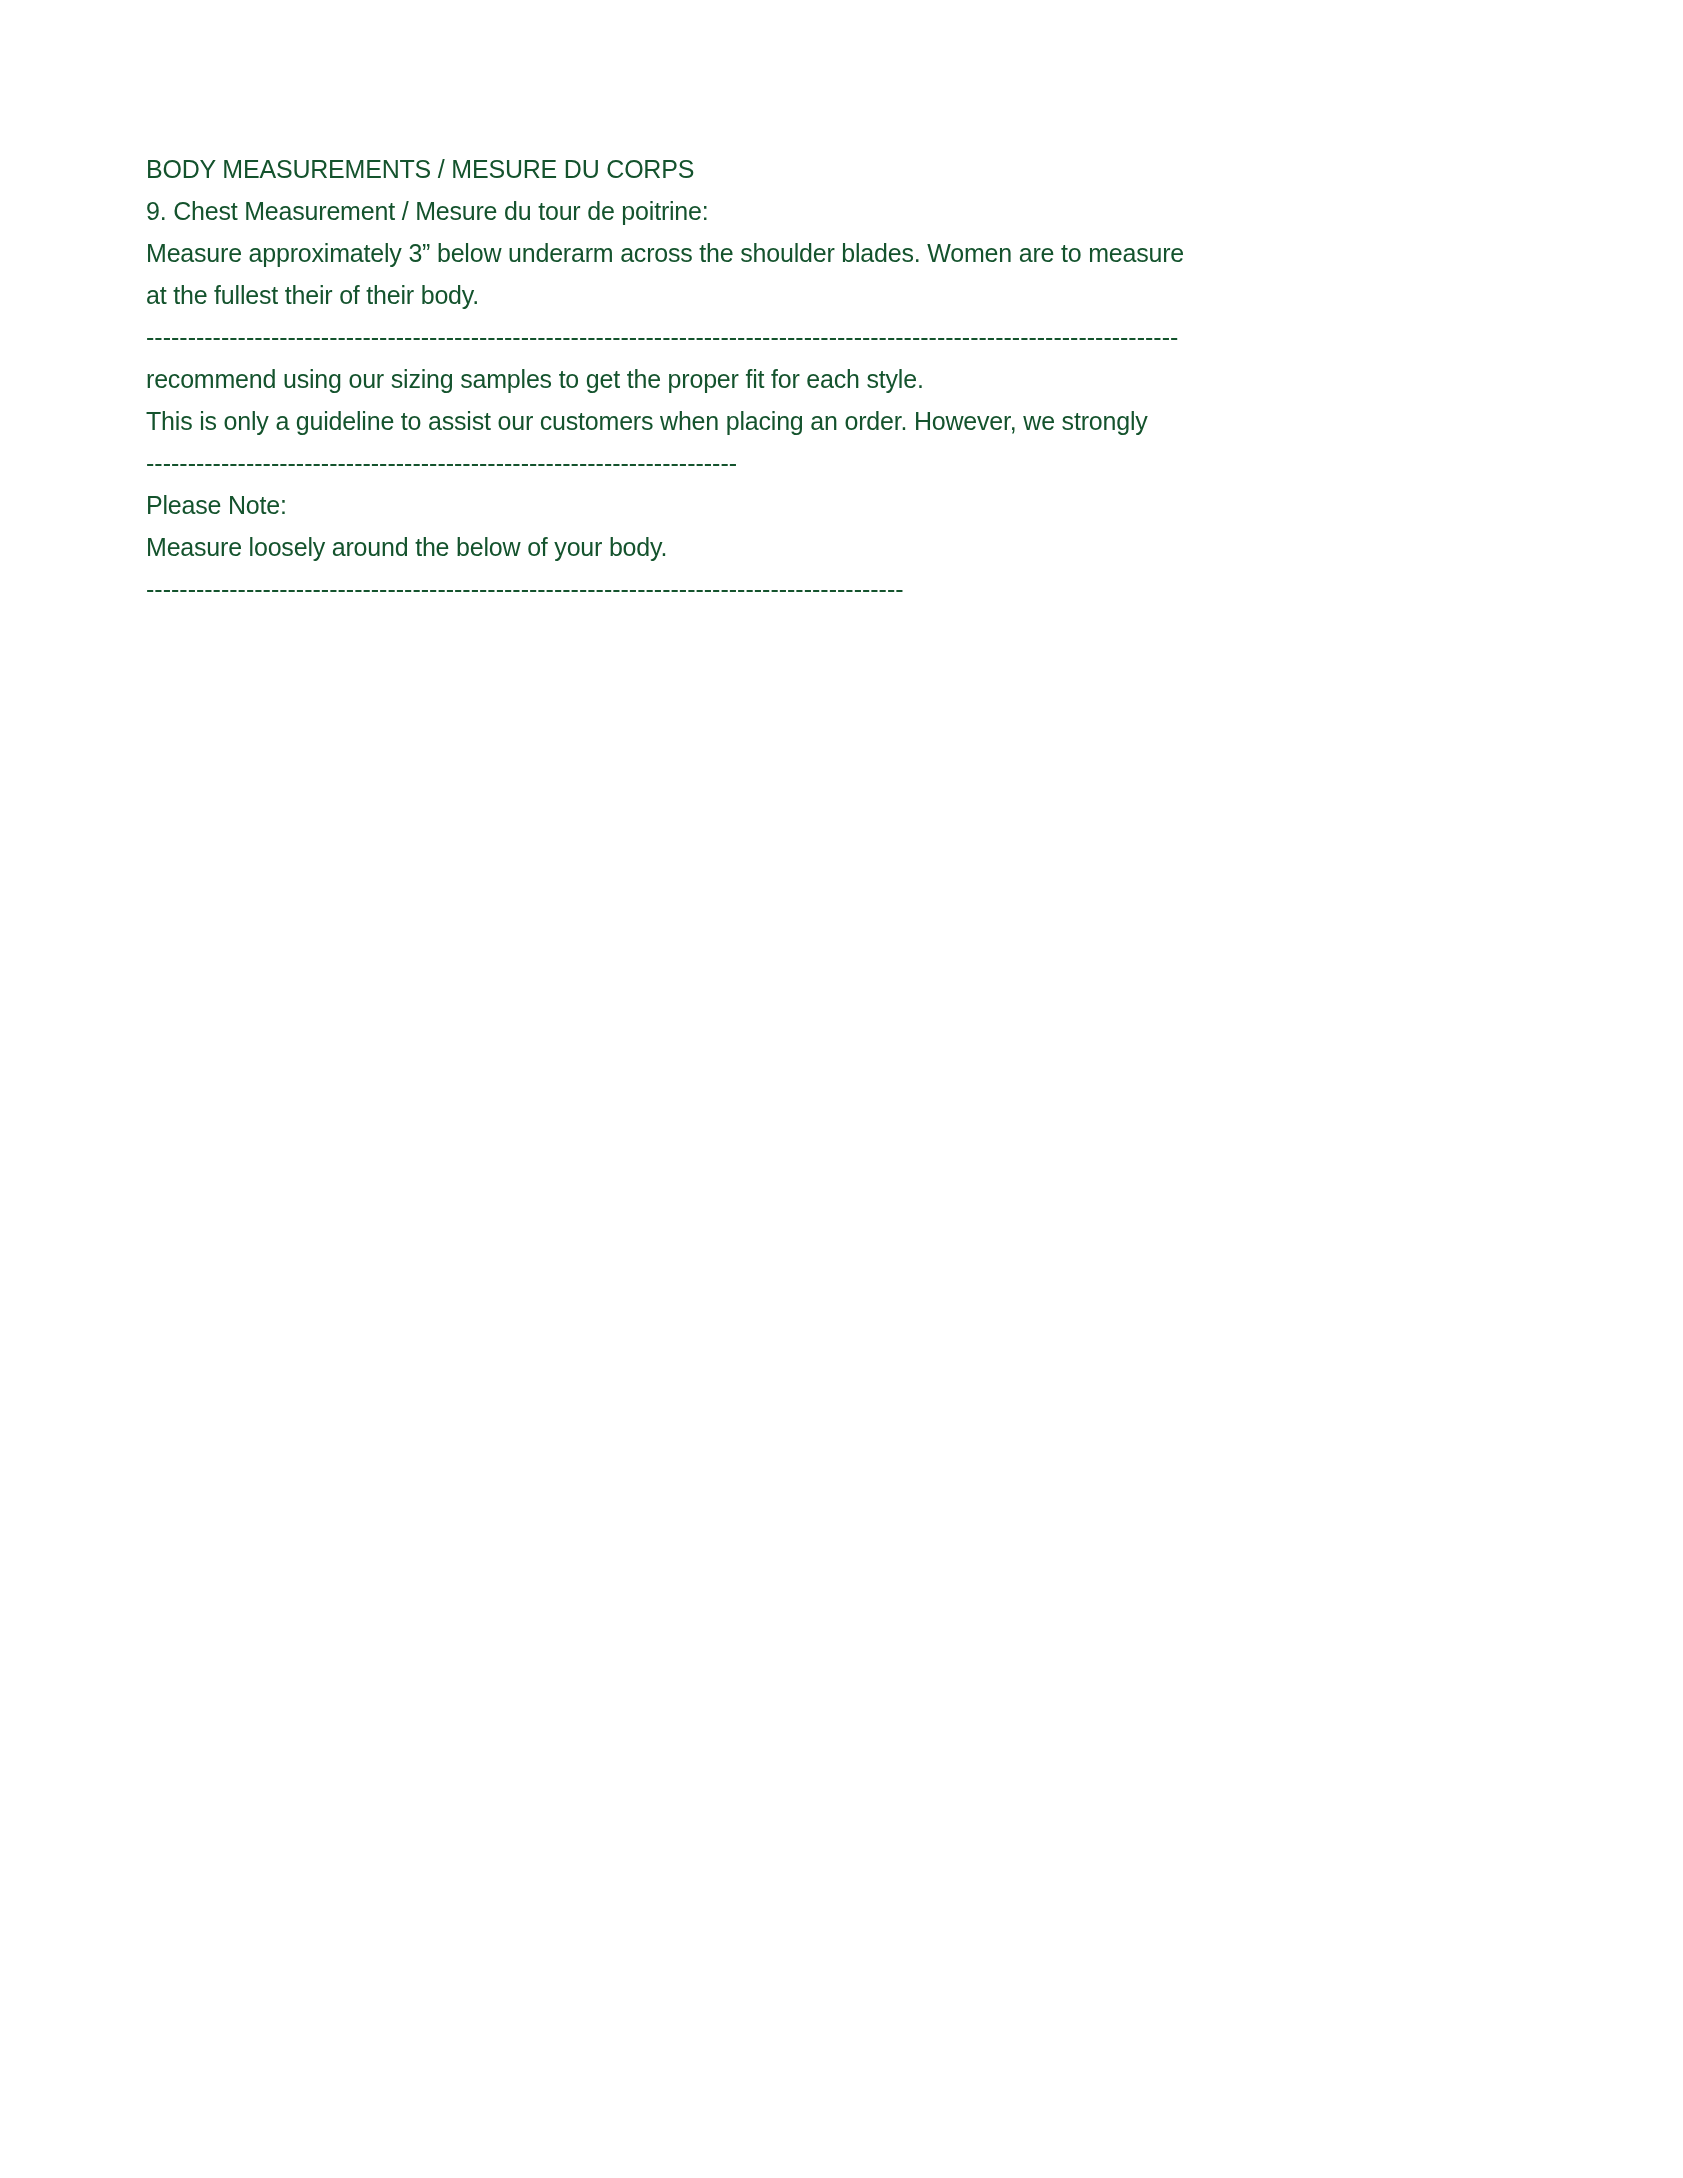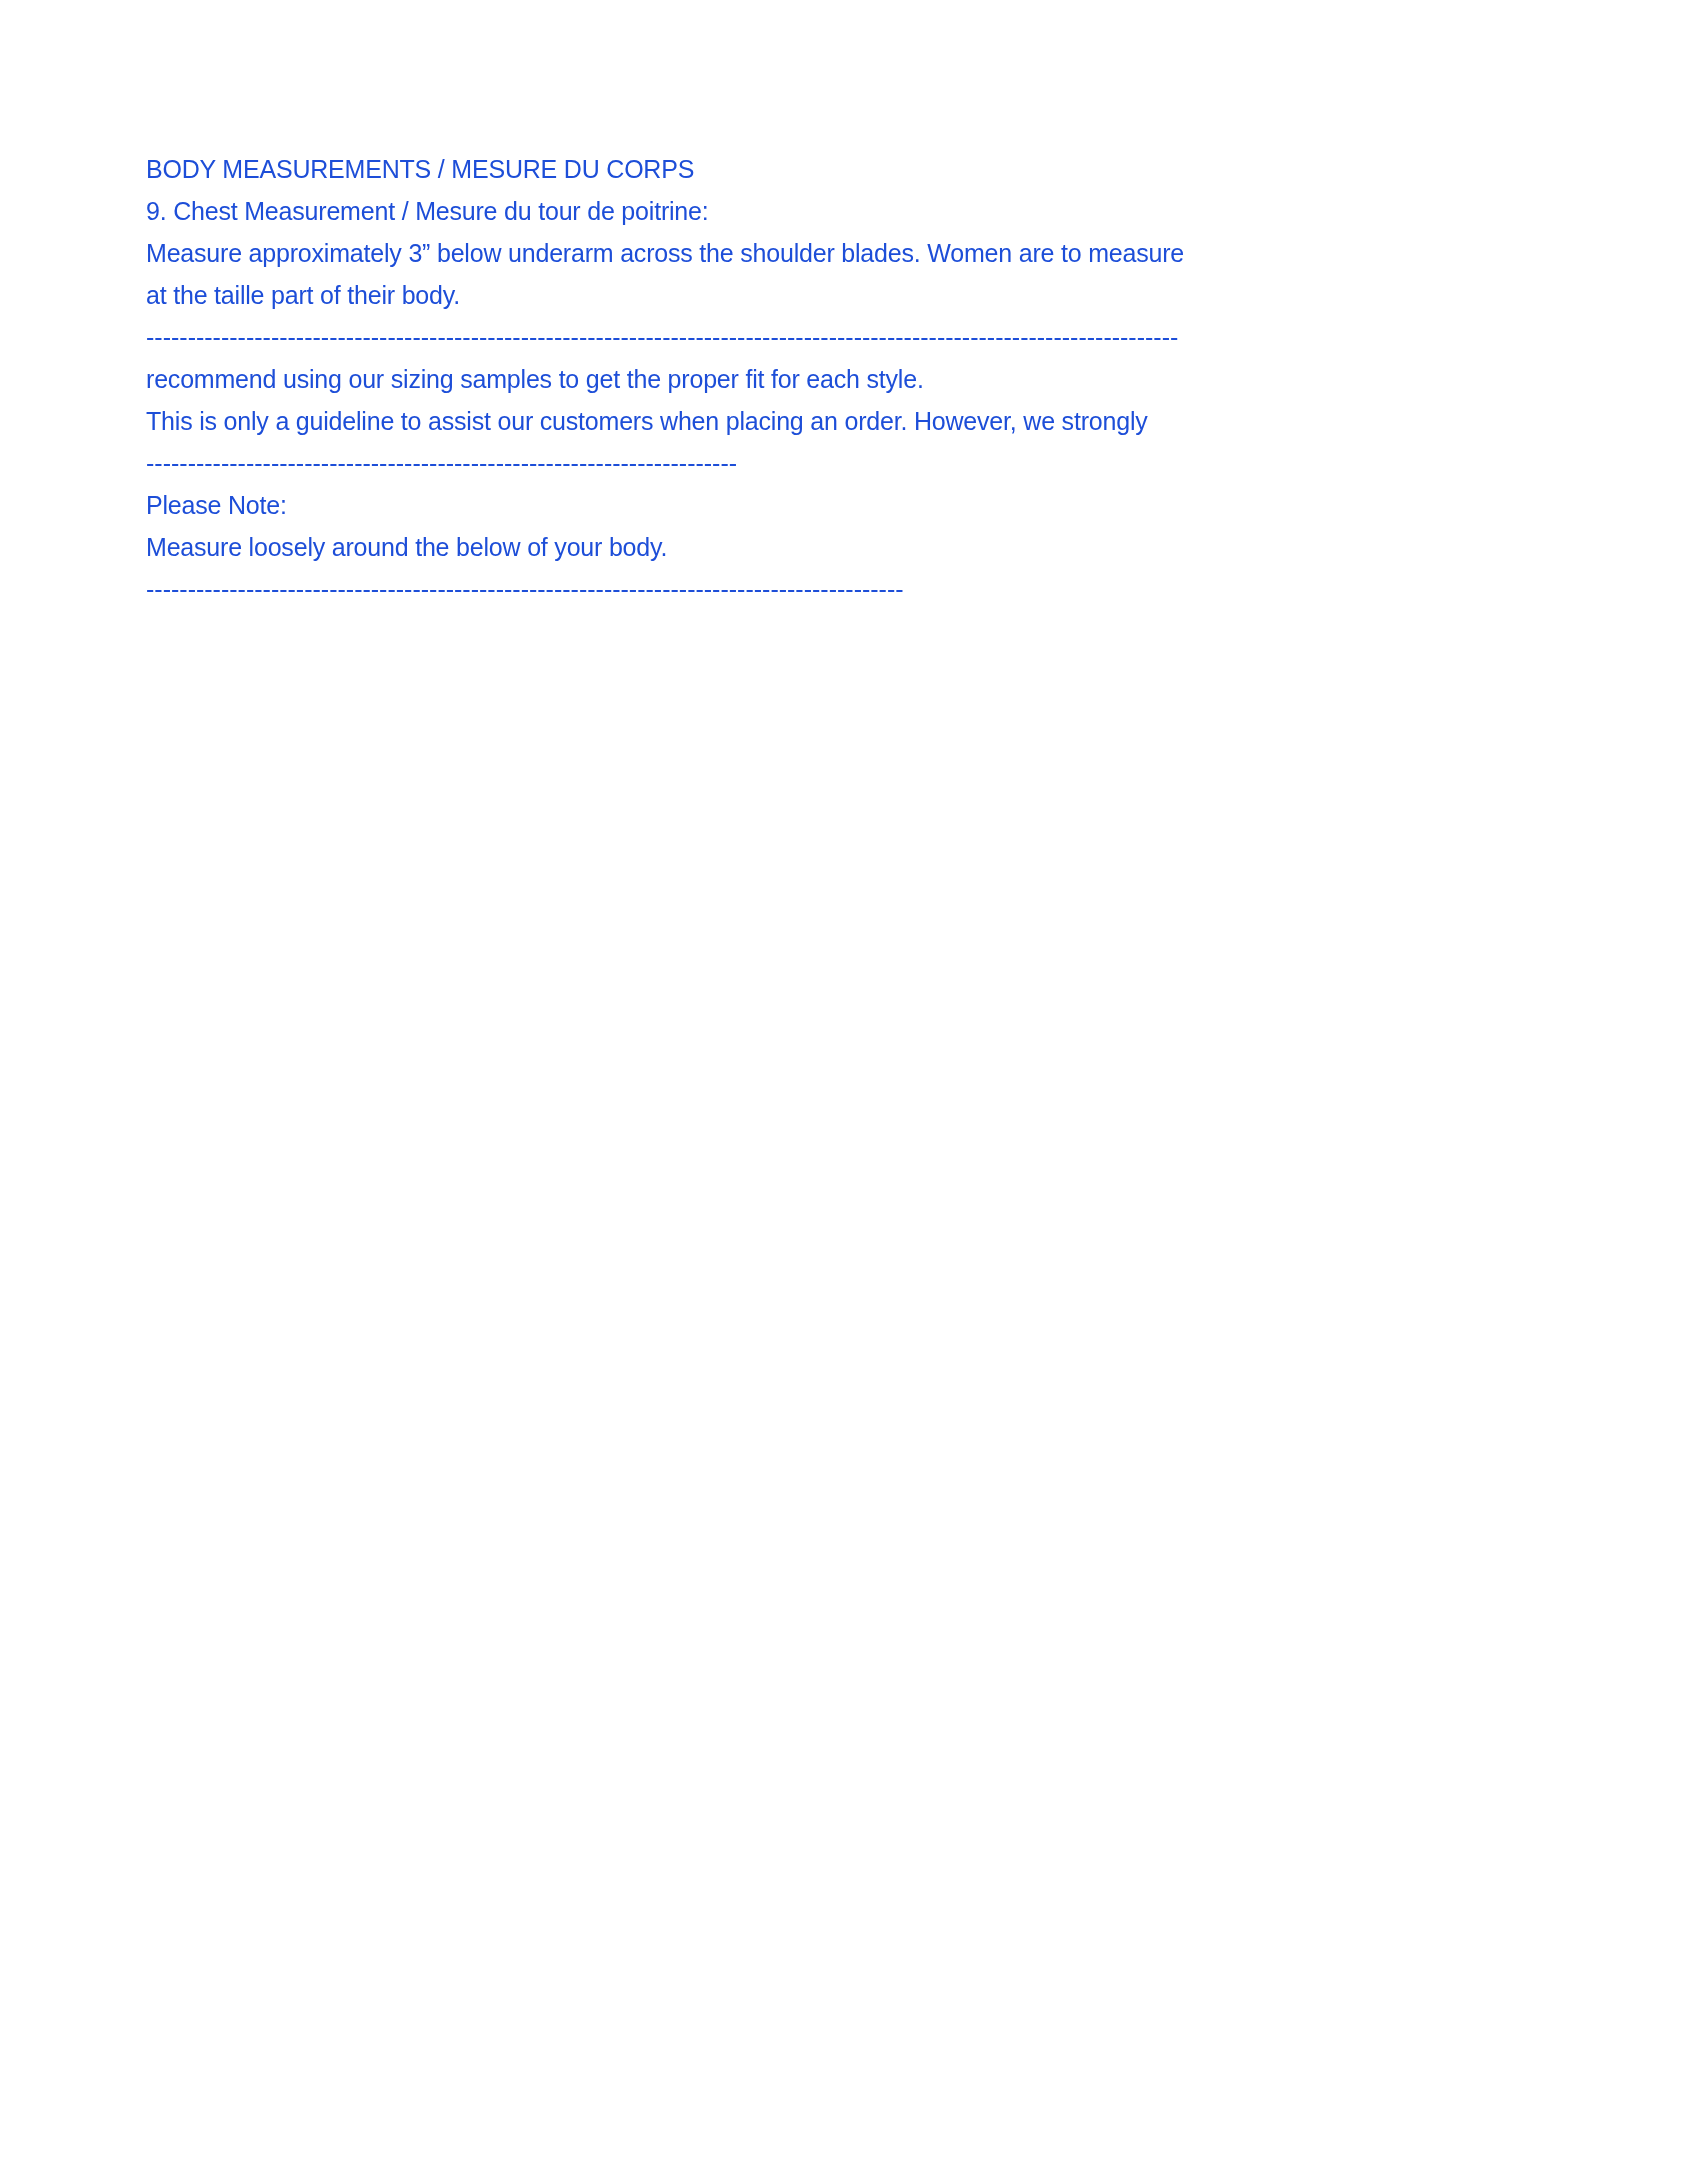--- a/index.html
+++ b/index.html
@@ -17,36 +17,36 @@
   }
   .content {
     position: absolute;
     left: 146px;
     top: 148px;
   }
   .line {
     font-size: 25px;
     line-height: 42px;
     letter-spacing: -0.2px;
-    color: #1d4ed8;
+    color: #14532d;
     white-space: pre;
   }
   .divider {
     letter-spacing: 0;
   }
 </style>
 </head>
 <body>
 
 <div class="page">
   <div class="content">
     <div class="line">BODY MEASUREMENTS / MESURE DU CORPS</div>
     <div class="line">9. Chest Measurement / Mesure du tour de poitrine:</div>
     <div class="line">Measure approximately 3” below underarm across the shoulder blades. Women are to measure</div>
-    <div class="line">at the taille part of their body.</div>
+    <div class="line">at the fullest their of their body.</div>
     <div class="line divider">----------------------------------------------------------------------------------------------------------------------------</div>
     <div class="line">recommend using our sizing samples to get the proper fit for each style.</div>
     <div class="line">This is only a guideline to assist our customers when placing an order. However, we strongly</div>
     <div class="line divider">-----------------------------------------------------------------------</div>
     <div class="line">Please Note:</div>
     <div class="line">Measure loosely around the below of your body.</div>
     <div class="line divider">-------------------------------------------------------------------------------------------</div>
   </div>
 </div>
 

